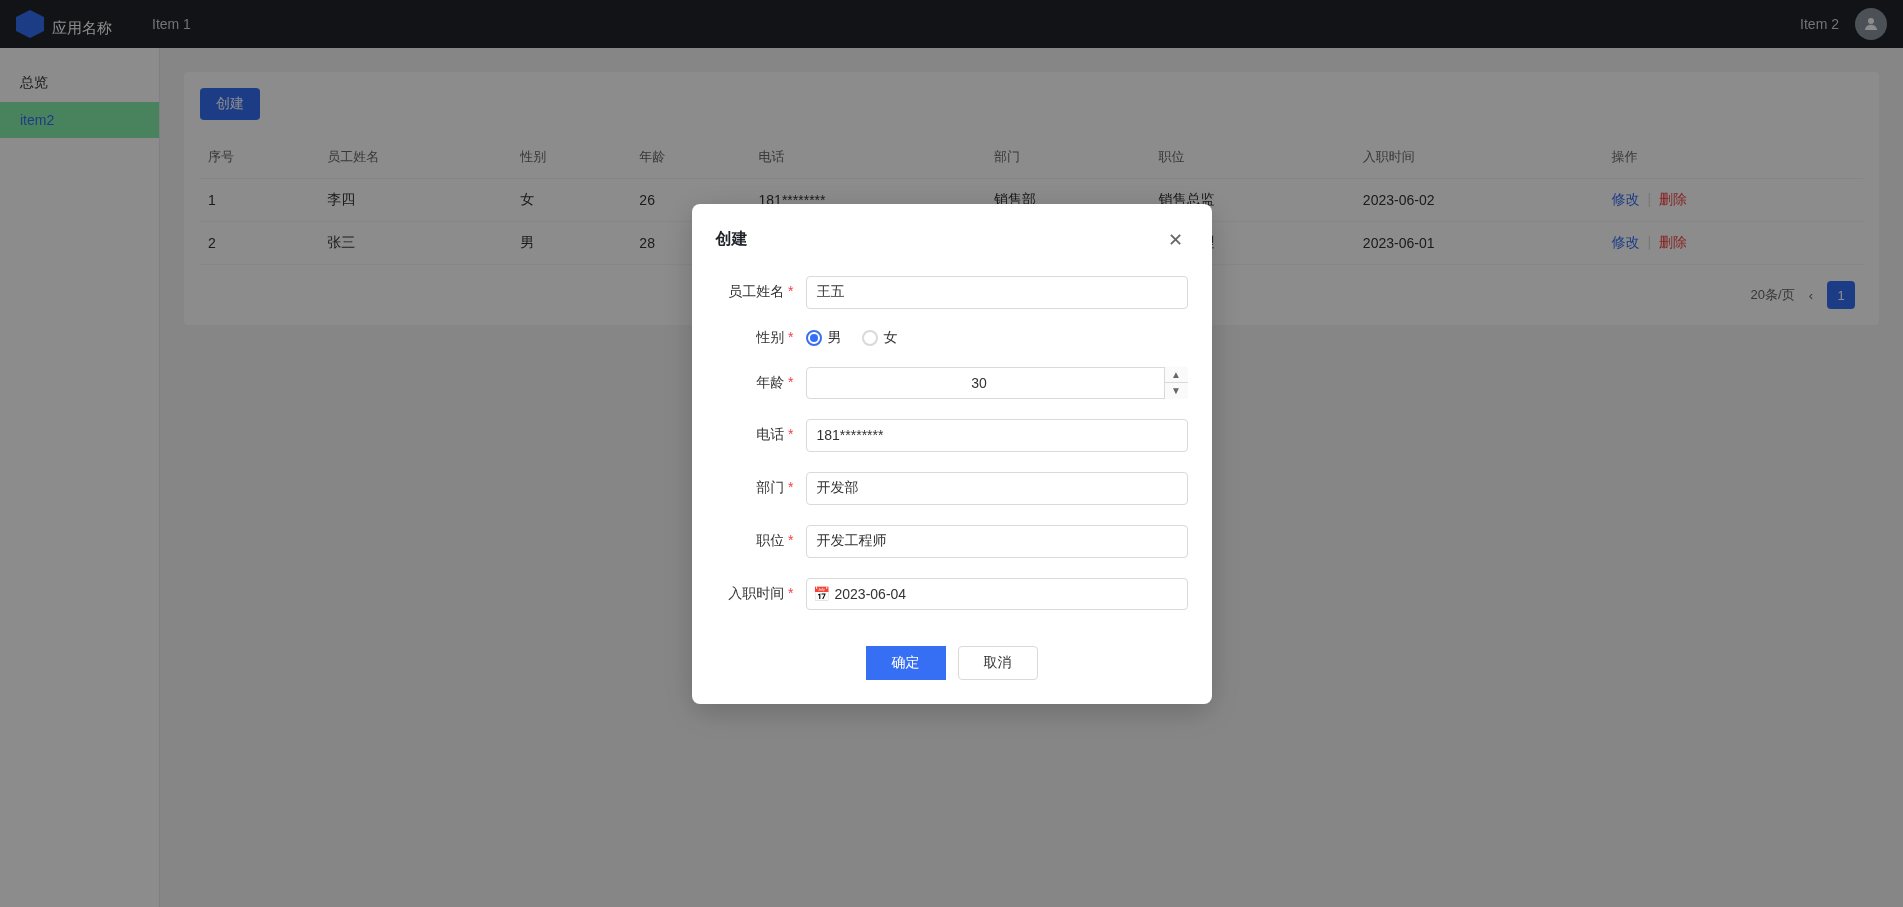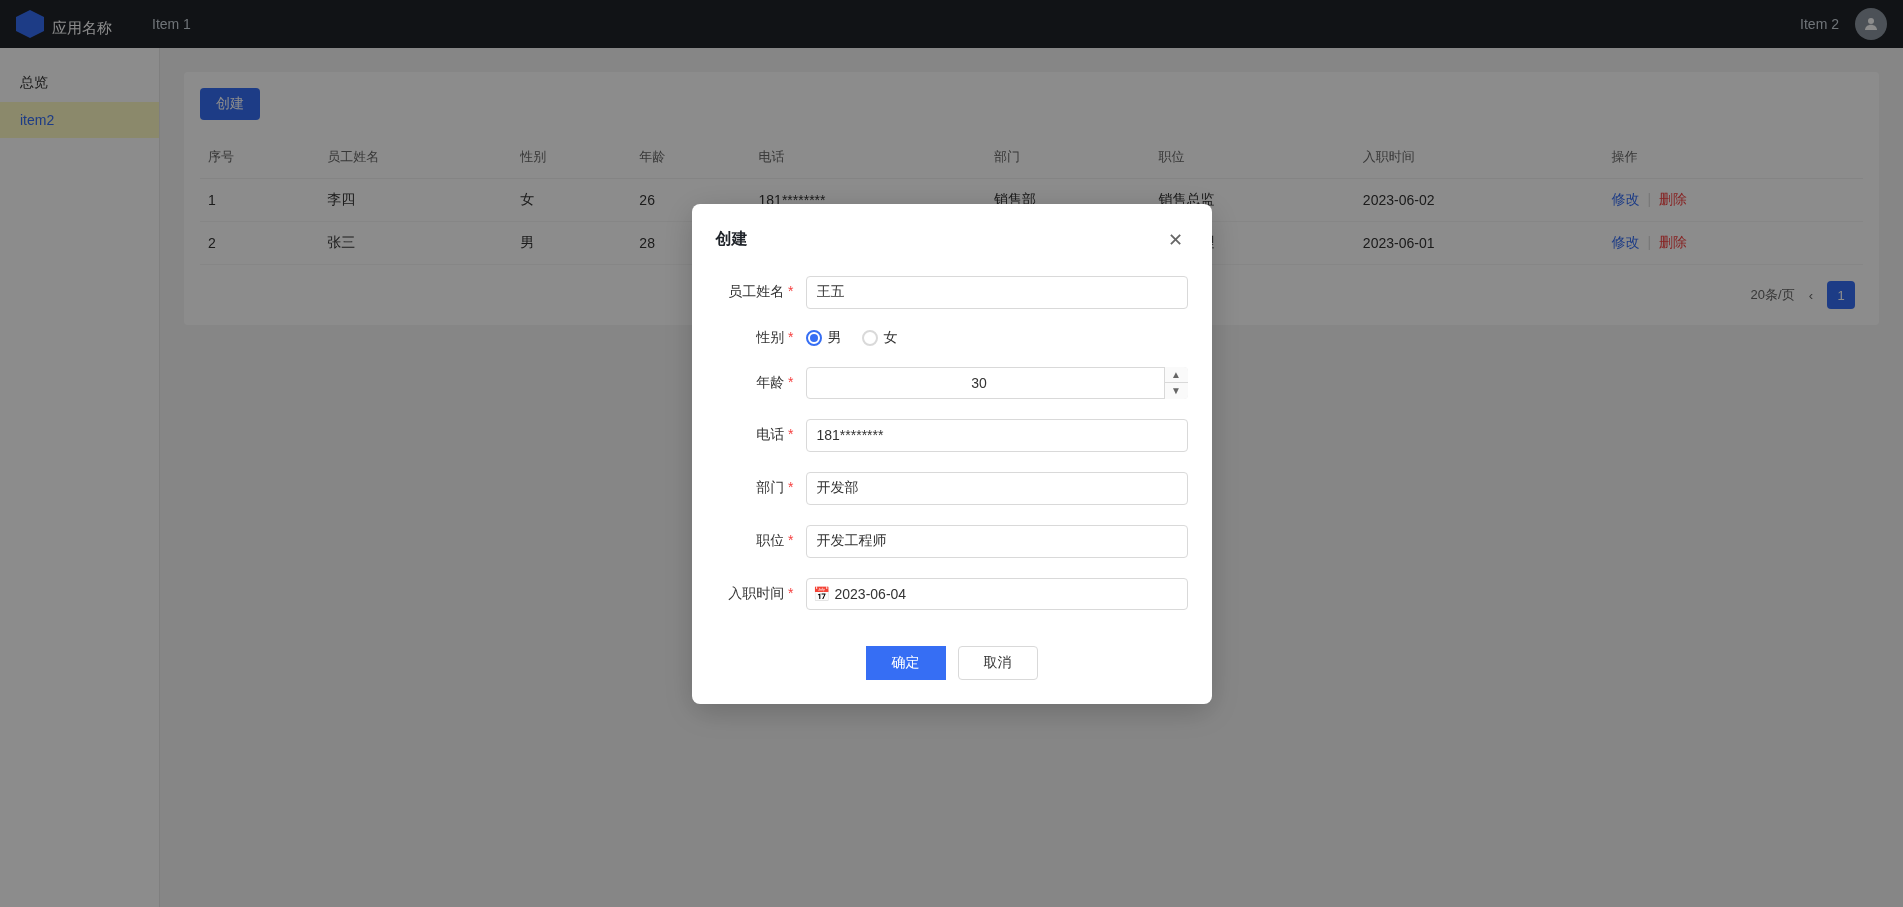--- a/index.html
+++ b/index.html
@@ -38,21 +38,21 @@
     .layout { display: flex; margin-top: 48px; min-height: calc(100vh - 48px); }
 
     
     .sidebar {
       width: 160px; background: #fff; border-right: 1px solid #e8e8e8;
       padding: 16px 0; flex-shrink: 0;
     }
     .sidebar-item {
       padding: 10px 20px; color: #333; cursor: pointer; font-size: 14px;
     }
-    .sidebar-item.active { color: #366ef4; background: #fef9c3; }
+    .sidebar-item.active { color: #366ef4; background: #86efac; }
 
     
     .main-content { flex: 1; padding: 24px; background: #f5f5f5; }
 
     
     .table-area { background: #fff; border-radius: 4px; padding: 16px; }
     .create-btn {
       background: #366ef4; color: #fff; border: none;
       padding: 7px 16px; border-radius: 4px; cursor: pointer;
       font-size: 14px; margin-bottom: 16px;

